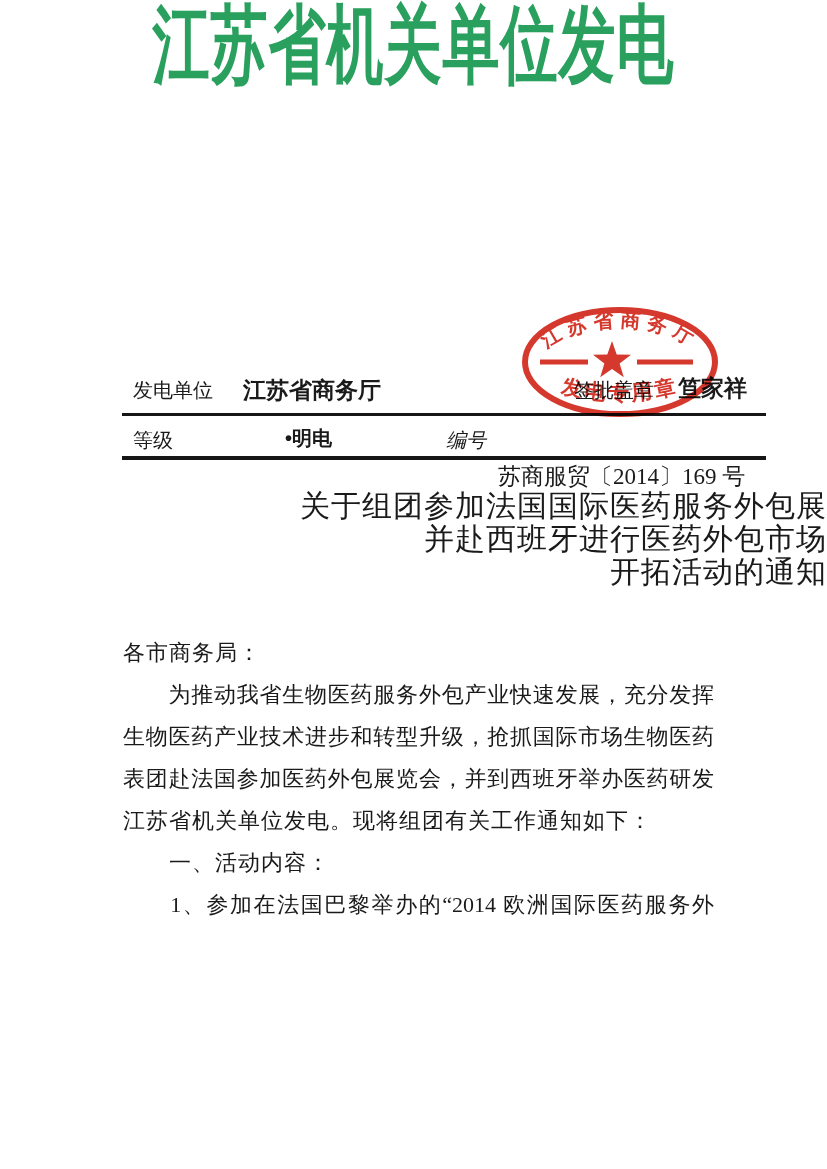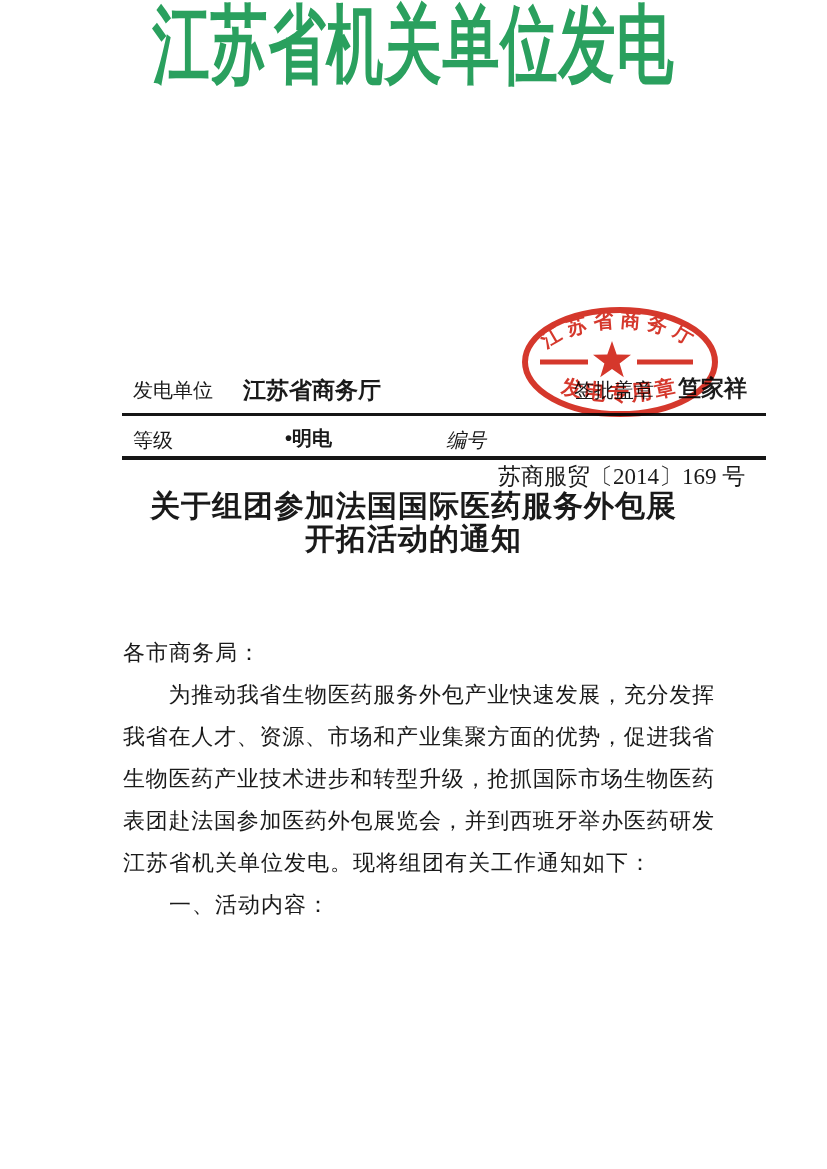--- a/index.html
+++ b/index.html
@@ -35,21 +35,21 @@
   .grade-label  { left:133px; top:427px;text-align:right; }
   .grade-value  { left:285px; top:425px; font-family:"Liberation Sans","DejaVu Sans",sans-serif; font-weight:700; }
   .number-label { left:446px; top:427px;font-style:italic; }
   .number-value { left:498px; top:425px; font-size:23px;margin-top:36px; }
   .rule { position:absolute; left:122px; width:644px; background:#161616; }
   .rule1 { top:413px; height:3px; }
   .rule2 { top:456px; height:4px; }
   
   .doc-title {
     position:absolute; left:0; top:489px; width:827px;
-    text-align:center; font-weight:700; font-size:30px;
+    text-align:right; font-weight:400; font-size:30px;
     line-height:33px; letter-spacing:1px;
   }
   
   .body-text {
     position:absolute; left:123px; top:632px; width:591px;
     font-size:22px; letter-spacing:1px;
   }
   .body-line { height:42px; line-height:42px; white-space:nowrap; }
   .body-line.just {
     white-space:normal;
@@ -91,27 +91,28 @@
     <polygon fill="#d2281c" points="94,35 98.7,48.5 113,48.8 101.6,57.5 105.8,71.2 94,63 82.2,71.2 86.4,57.5 75,48.8 89.3,48.5"></polygon>
     <line x1="22" y1="56" x2="70" y2="56" stroke="#d2281c" stroke-width="5"></line>
     <line x1="119" y1="56" x2="175" y2="56" stroke="#d2281c" stroke-width="5"></line>
     <text font-size="21" font-weight="700" fill="#d2281c" letter-spacing="3" font-family="Liberation Serif, DejaVu Serif, serif" text-anchor="middle">
       <textPath href="#sealArcBottom" startOffset="50%">发电专用章</textPath>
     </text>
   </svg>
 
   <div class="doc-title">
     <div>关于组团参加法国国际医药服务外包展</div>
+    <div>并赴西班牙进行医药外包市场</div>
     <div>开拓活动的通知</div>
   </div>
 
   <div class="body-text">
     <div class="body-line">各市商务局：</div>
 
   <div class="body-line just">　　为推动我省生物医药服务外包产业快速发展，充分发挥</div>
-      <div class="body-line just">我省在人才、资源、市场和产业集聚方面的优势，促进我省</div>
       <div class="body-line just">生物医药产业技术进步和转型升级，抢抓国际市场生物医药</div>
       <div class="body-line just">表团赴法国参加医药外包展览会，并到西班牙举办医药研发</div>
       <div class="body-line">江苏省机关单位发电。现将组团有关工作通知如下：</div>
       <div class="body-line">　　一、活动内容：</div>
+      <div class="body-line just">　　1、参加在法国巴黎举办的“2014 欧洲国际医药服务外</div>
     </div>
 
 </div>
 
 </body></html>

